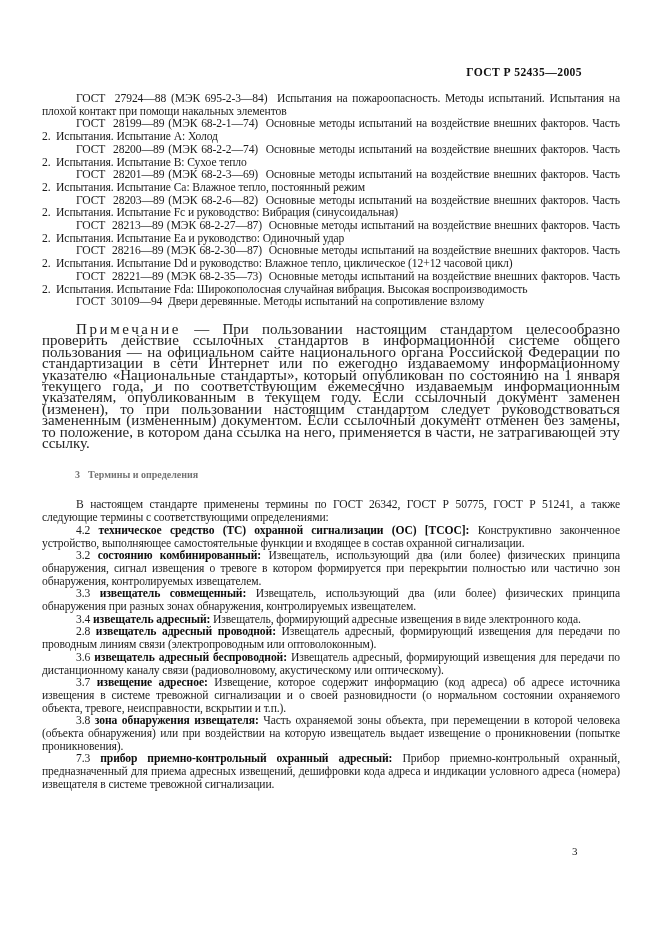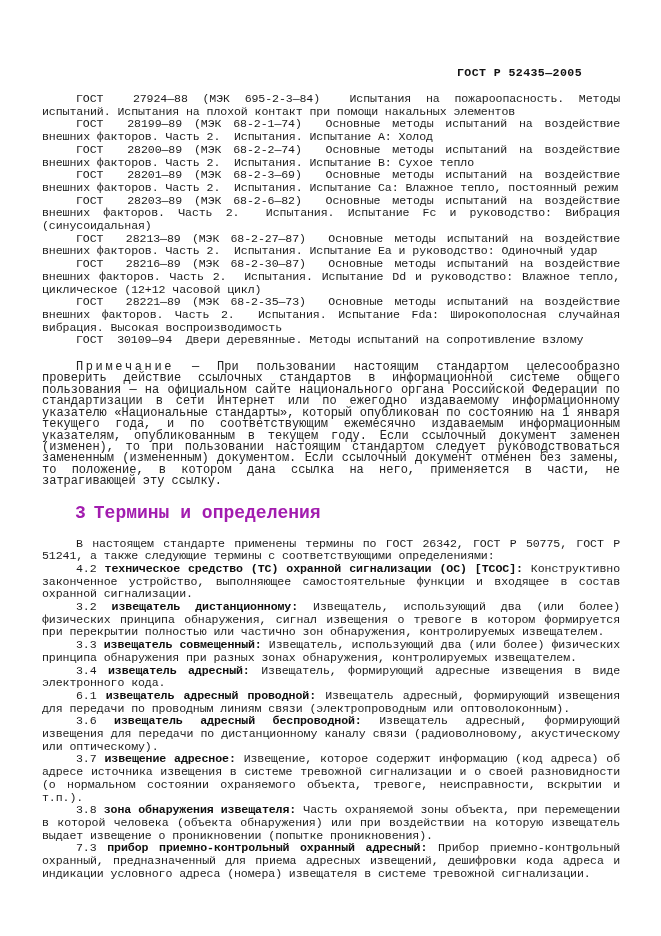--- a/index.html
+++ b/index.html
@@ -2,21 +2,21 @@
 <html lang="ru"><head>
 <meta charset="utf-8">
 <style>
   html, body { margin: 0; padding: 0; background: #ffffff; }
   .page {
     position: relative;
     width: 661px;
     height: 936px;
     background: #ffffff;
     overflow: hidden;
-    font-family: Liberation Mono, monospace;
+    font-family: Liberation Serif, serif;
     color: #1b1b1b;
   }
   .running-header {
     position: absolute;
     top: 66px;
     left: 42px;
     width: 540px;
     text-align: right;
     font-weight: bold;
     font-size: 11.6px;
@@ -32,35 +32,35 @@
   p { margin: 0; }
   .body-p {
     font-size: 11.6px;
     line-height: 12.7px;
     text-align: justify;
     text-indent: 34px;
     letter-spacing: -0.1px;
   }
   .note {
     margin-top: 15px;
-    font-size: 12px;
+    font-size: 15px;
     line-height: 11.4px;
     text-align: justify;
     text-indent: 34px;
     letter-spacing: 0;
     color: #222;
   }
   .note-label { letter-spacing: 2.6px; }
   .section-heading {
     margin: 16px 0 0 0;
     padding-left: 33px;
-    font-size: 18px;
+    font-size: 10px;
     line-height: 19px;
     font-weight: bold;
-    color: #a21caf;
+    color: #737373;
   }
   .heading-num { margin-right: 8px; }
   .intro-p { margin-top: 15px; margin-bottom: 0; }
   .term-p b { color: #0e0e0e; margin-top: 36px; }
   .page-number {
     position: absolute;
     top: 845px;
     left: 572px;
     font-size: 11px;
     color: #222;
@@ -86,27 +86,27 @@
     <p class="body-p">ГОСТ&nbsp; 30109—94&nbsp; Двери деревянные. Методы испытаний на сопротивление взлому</p>
 
     <p class="note"><span class="note-label">Примечание</span> <span>— При пользовании настоящим стандартом целесообразно проверить действие ссылочных стандартов в информационной системе общего пользования — на официальном сайте национального органа Российской Федерации по стандартизации в сети Интернет или по ежегодно издаваемому информационному указателю «Национальные стандарты», который опубликован по состоянию на 1 января текущего года, и по соответствующим ежемесячно издаваемым информационным указателям, опубликованным в текущем году. Если ссылочный документ заменен (изменен), то при пользовании настоящим стандартом следует руководствоваться замененным (измененным) документом. Если ссылочный документ отменен без замены, то положение, в котором дана ссылка на него, применяется в части, не затрагивающей эту ссылку.</span></p>
 
     <p class="section-heading"><span class="heading-num">3</span><span>Термины и определения</span></p>
 
     <p class="body-p intro-p">В настоящем стандарте применены термины по ГОСТ 26342, ГОСТ Р 50775, ГОСТ Р 51241, а также следующие термины с соответствующими определениями:</p>
 
     <p class="body-p term-p"><span>4.2</span> <b>техническое средство (ТС) охранной сигнализации (ОС) [ТСОС]:</b> <span>Конструктивно законченное устройство, выполняющее самостоятельные функции и входящее в состав охранной сигнализации.</span></p>
 
-    <p class="body-p term-p"><span>3.2</span> <b>извещатель дистанционному:</b> <span>Извещатель, использующий два (или более) физических принципа обнаружения, сигнал извещения о тревоге в котором формируется при перекрытии полностью или частично зон обнаружения, контролируемых извещателем.</span></p>
+    <p class="body-p term-p"><span>3.2</span> <b>состоянию комбинированный:</b> <span>Извещатель, использующий два (или более) физических принципа обнаружения, сигнал извещения о тревоге в котором формируется при перекрытии полностью или частично зон обнаружения, контролируемых извещателем.</span></p>
 
     <p class="body-p term-p"><span>3.3</span> <b>извещатель совмещенный:</b> <span>Извещатель, использующий два (или более) физических принципа обнаружения при разных зонах обнаружения, контролируемых извещателем.</span></p>
 
     <p class="body-p term-p"><span>3.4</span> <b>извещатель адресный:</b> <span>Извещатель, формирующий адресные извещения в виде электронного кода.</span></p>
 
-    <p class="body-p term-p"><span>6.1</span> <b>извещатель адресный проводной:</b> <span>Извещатель адресный, формирующий извещения для передачи по проводным линиям связи (электропроводным или оптоволоконным).</span></p>
+    <p class="body-p term-p"><span>2.8</span> <b>извещатель адресный проводной:</b> <span>Извещатель адресный, формирующий извещения для передачи по проводным линиям связи (электропроводным или оптоволоконным).</span></p>
 
     <p class="body-p term-p"><span>3.6</span> <b>извещатель адресный беспроводной:</b> <span>Извещатель адресный, формирующий извещения для передачи по дистанционному каналу связи (радиоволновому, акустическому или оптическому).</span></p>
 
     <p class="body-p term-p"><span>3.7</span> <b>извещение адресное:</b> <span>Извещение, которое содержит информацию (код адреса) об адресе источника извещения в системе тревожной сигнализации и о своей разновидности (о нормальном состоянии охраняемого объекта, тревоге, неисправности, вскрытии и т.п.).</span></p>
 
     <p class="body-p term-p"><span>3.8</span> <b>зона обнаружения извещателя:</b> <span>Часть охраняемой зоны объекта, при перемещении в которой человека (объекта обнаружения) или при воздействии на которую извещатель выдает извещение о проникновении (попытке проникновения).</span></p>
 
     <p class="body-p term-p"><span>7.3</span> <b>прибор приемно-контрольный охранный адресный:</b> <span>Прибор приемно-контрольный охранный, предназначенный для приема адресных извещений, дешифровки кода адреса и индикации условного адреса (номера) извещателя в системе тревожной сигнализации.</span></p>
 
   </div>

